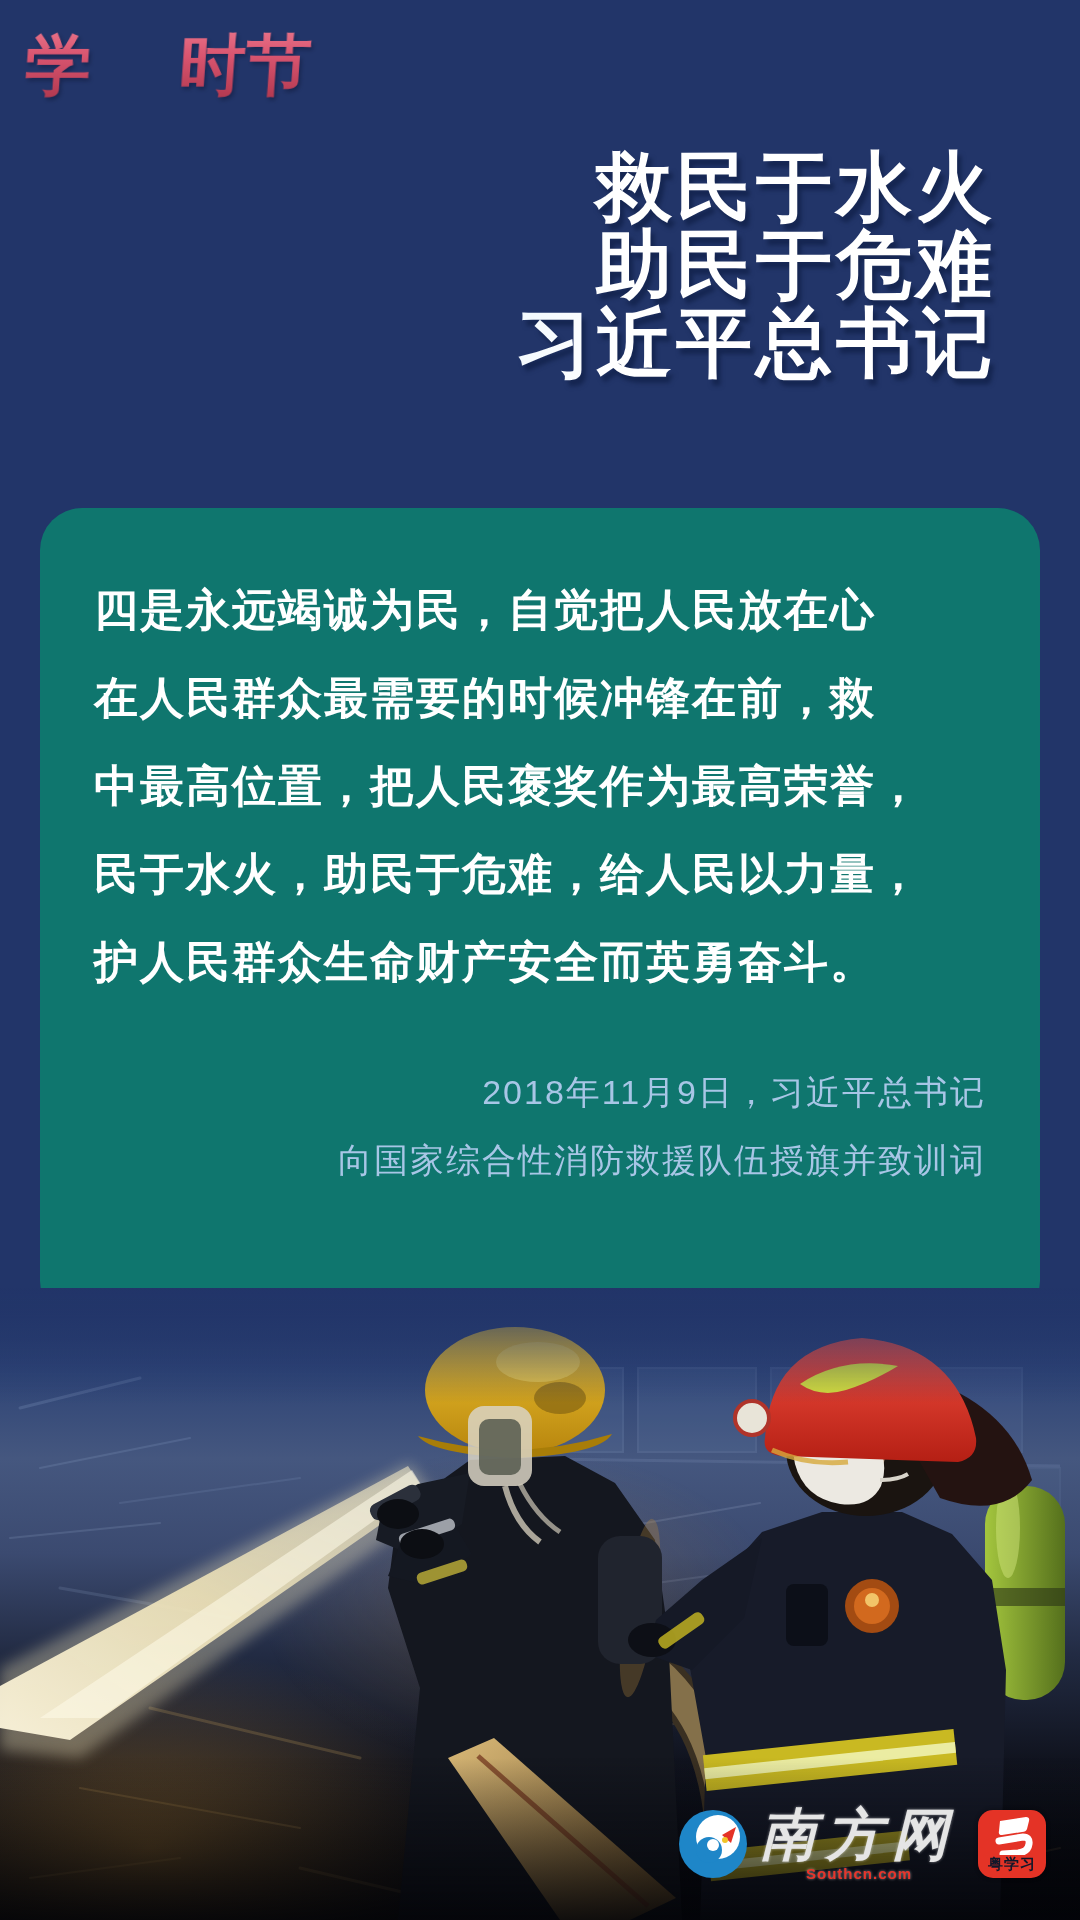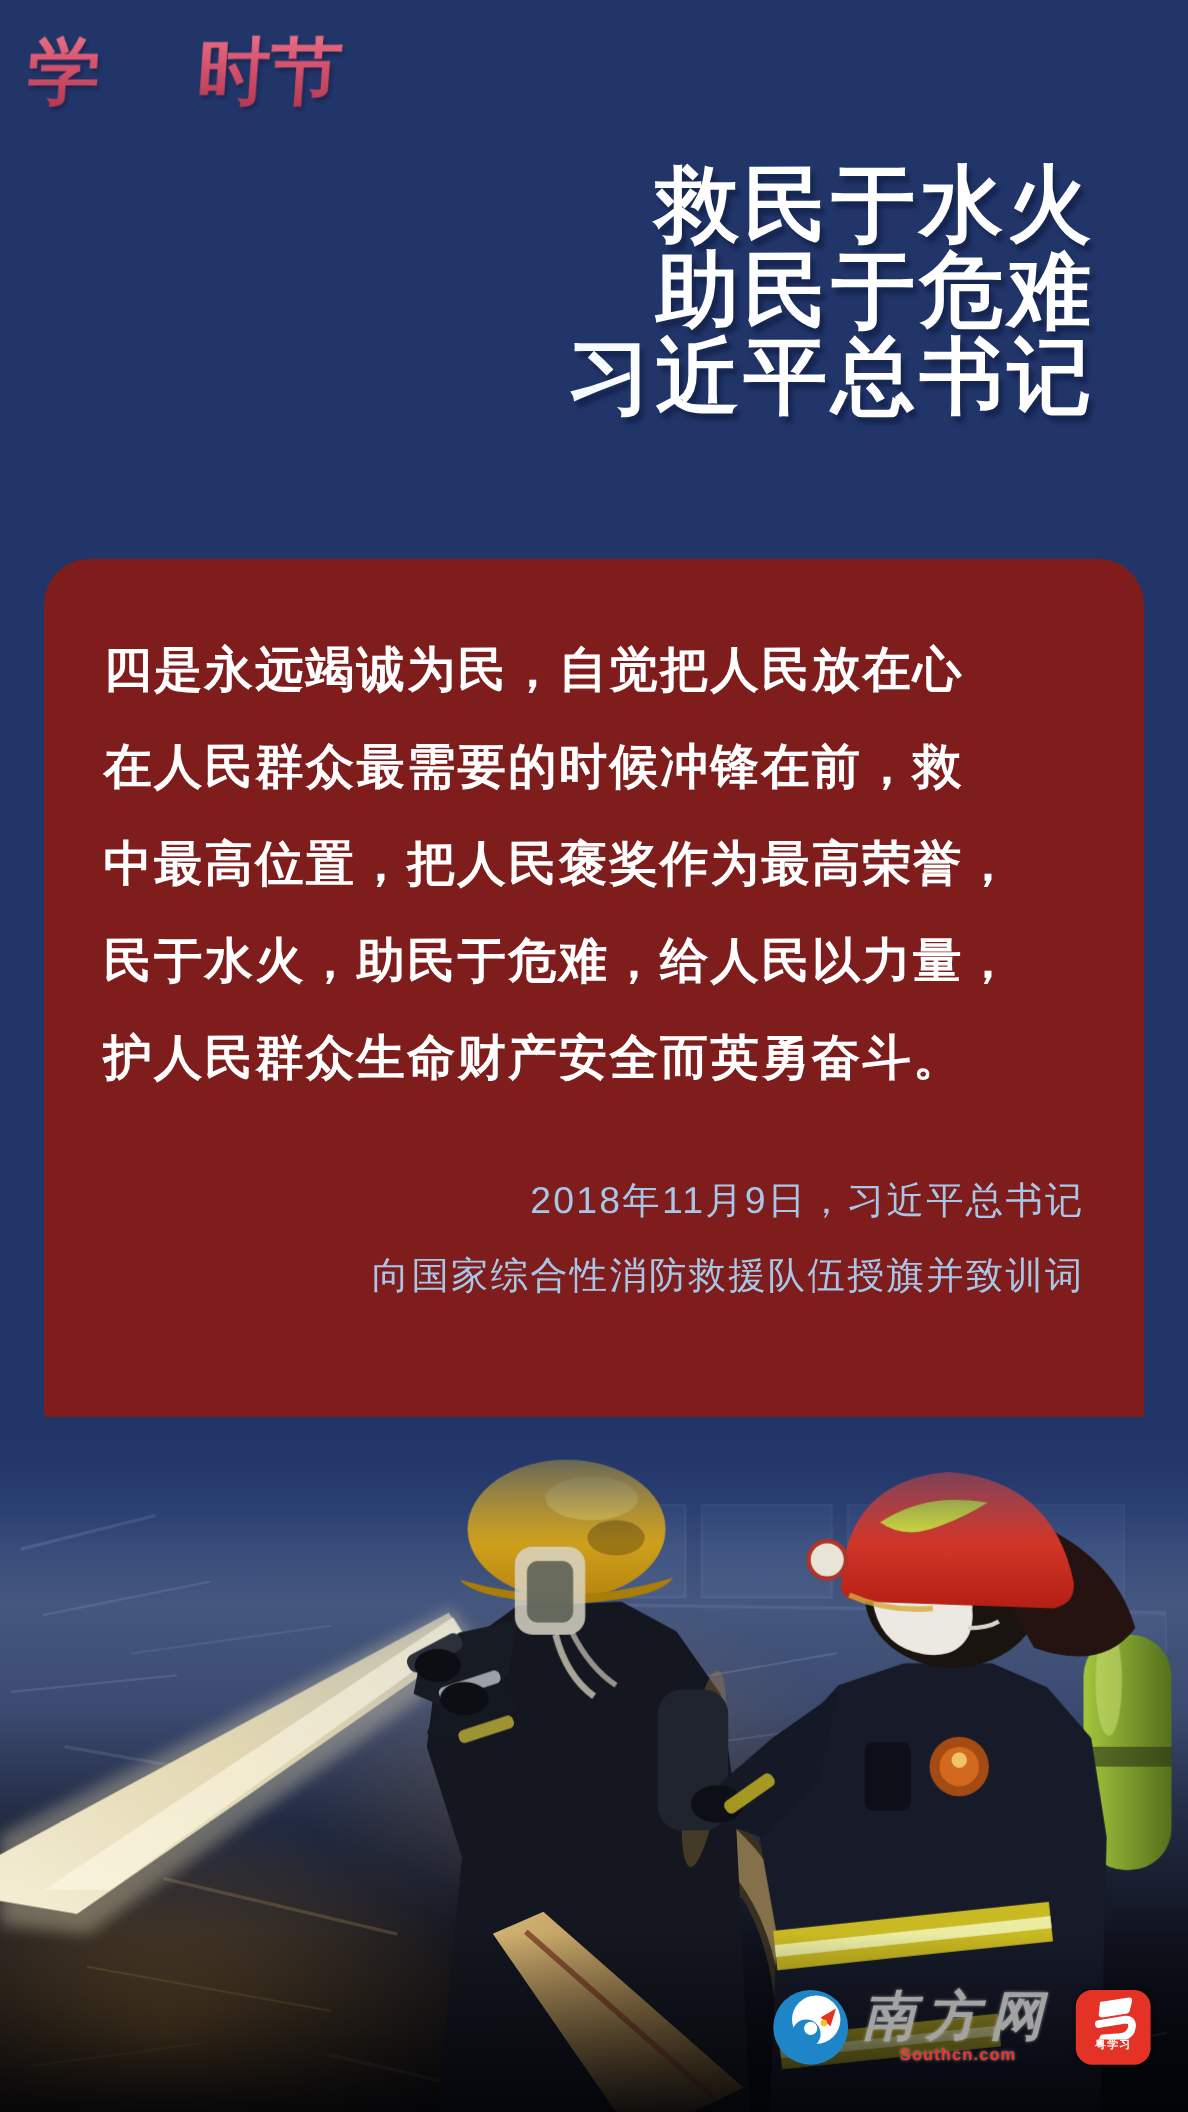--- a/index.html
+++ b/index.html
@@ -24,55 +24,55 @@
   .title .t-line{
     display:block;font-size:76px;line-height:78px;font-weight:bold;letter-spacing:4px;
     background:linear-gradient(105deg,#a5d3f3 0%,#d9edfb 30%,#ffffff 62%);
     -webkit-background-clip:text;background-clip:text;
     -webkit-text-fill-color:transparent;color:transparent;
     filter:drop-shadow(4px 6px 2px rgba(10,24,60,.55));
   }
   
   .card{
     position:absolute;left:40px;top:508px;width:1000px;height:815px;
-    background:#7f1d1d;border-radius:42px;box-sizing:border-box;
+    background:#0f766e;border-radius:42px;box-sizing:border-box;
     padding:58px 54px 0 54px;
   }
   .card .q-line{
     color:#ffffff;font-weight:bold;font-size:44px;line-height:88px;
     letter-spacing:2px;white-space:nowrap;
   }
   .card .attr{margin-top:52px;text-align:right;}
   .card .a-line{
     color:#a8c6e6;font-size:34px;line-height:68px;letter-spacing:2px;
   }
   
   .photo{position:absolute;left:0;bottom:0;width:1080px;height:632px;}
   
   .logos{
     position:absolute;right:34px;top:1806px;display:flex;align-items:center;gap:20px;
   }
   .southcn{display:flex;align-items:center;gap:10px;}
   .southcn-text{display:flex;flex-direction:column;align-items:center;}
   .southcn-cn{
-    font-size:48px;font-weight:bold;color:#a3a3a3;letter-spacing:10px;line-height:1.05;
+    font-size:56px;font-weight:bold;color:#e5e5e5;letter-spacing:10px;line-height:1.05;
     text-shadow:0 0 3px rgba(255,255,255,.55);font-style:italic;
   }
   .southcn-en{
     font-size:15px;font-weight:bold;color:#e8352b;letter-spacing:1px;
     text-shadow:0 0 3px rgba(255,255,255,.55);
   }
   .yuexuexi{
     width:68px;height:68px;border-radius:15px;background:#e43326;
     display:flex;flex-direction:column;align-items:center;justify-content:flex-start;
     box-shadow:0 0 4px rgba(0,0,0,.4);
   }
   .yuexuexi svg{margin-top:5px;}
   .yuexuexi-label{
-    color:#ffffff;font-weight:bold;font-size:10px;line-height:1;margin-top:1px;letter-spacing:1px;
+    color:#0f172a;font-weight:bold;font-size:15px;line-height:1;margin-top:1px;letter-spacing:1px;
   }
 </style>
 </head>
 <body>
 
 <div class="poster">
 
   <div class="brand">
     <span class="b-n">学</span>
     <span class="b-s">习</span>

